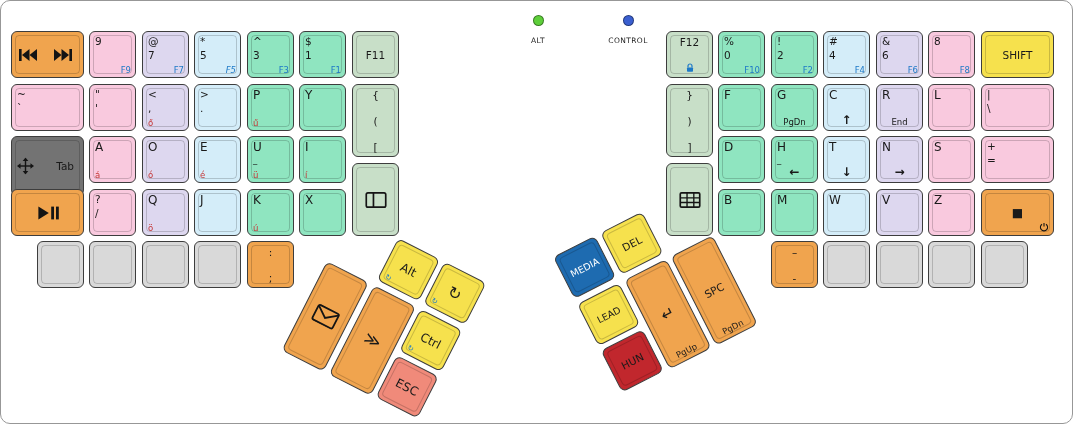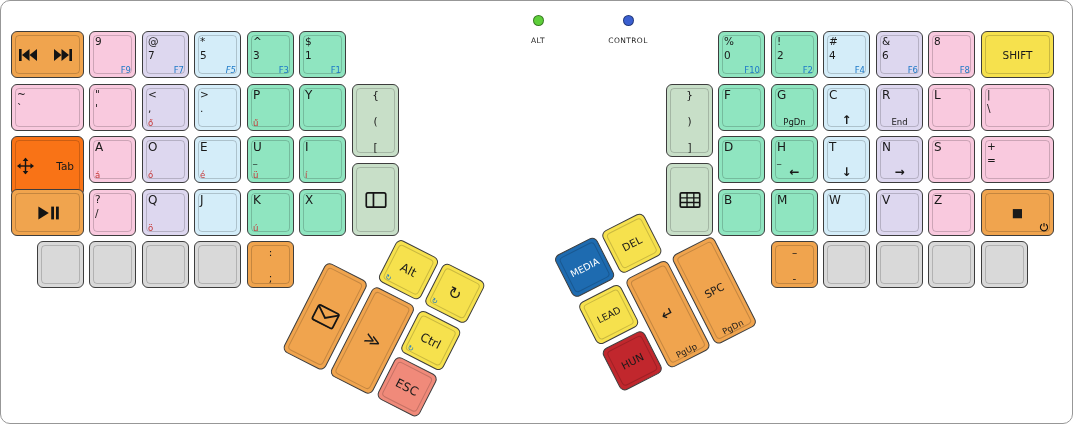--- a/index.html
+++ b/index.html
@@ -84,20 +84,23 @@
     <div class="key" style="left: 246px; top: 30px; width: 47px; height: 47px; background: rgb(143, 229, 192);">
       <span class="klabel pos-tl sz-st">^</span>
       <span class="klabel pos-ml sz-st">3</span>
       <span class="klabel pos-br sz-sub" style="color: rgb(29, 121, 199);">F3</span>
     </div>
     <div class="key" style="left: 298px; top: 30px; width: 47px; height: 47px; background: rgb(143, 229, 192);">
       <span class="klabel pos-tl sz-st">$</span>
       <span class="klabel pos-ml sz-st">1</span>
       <span class="klabel pos-br sz-sub" style="color: rgb(29, 121, 199);">F1</span>
     </div>
+    <div class="key" style="left: 351px; top: 30px; width: 47px; height: 47px; background: rgb(200, 223, 200);">
+      <span class="klabel pos-mc sz-st">F11</span>
+    </div>
     <div class="key" style="left: 10px; top: 83px; width: 73px; height: 47px; background: rgb(249, 201, 222);">
       <span class="klabel pos-tl sz-st">~</span>
       <span class="klabel pos-ml sz-st">`</span>
     </div>
     <div class="key" style="left: 88px; top: 83px; width: 47px; height: 47px; background: rgb(249, 201, 222);">
       <span class="klabel pos-tl sz-st">"</span>
       <span class="klabel pos-ml sz-st">'</span>
     </div>
     <div class="key" style="left: 141px; top: 83px; width: 47px; height: 47px; background: rgb(221, 215, 239);">
       <span class="klabel pos-tl sz-st">&lt;</span>
@@ -113,21 +116,21 @@
       <span class="klabel pos-bl sz-sub" style="color: rgb(197, 54, 54);">ű</span>
     </div>
     <div class="key" style="left: 298px; top: 83px; width: 47px; height: 47px; background: rgb(143, 229, 192);">
       <span class="klabel pos-tl sz-m">Y</span>
     </div>
     <div class="key" style="left: 351px; top: 83px; width: 47px; height: 73px; background: rgb(200, 223, 200);">
       <span class="klabel pos-tc sz-st">{</span>
       <span class="klabel pos-mc sz-st">(</span>
       <span class="klabel pos-bc sz-st">[</span>
     </div>
-    <div class="key" style="left: 10px; top: 135px; width: 73px; height: 60px; background: #f97316;">
+    <div class="key" style="left: 10px; top: 135px; width: 73px; height: 60px; background: #737373;">
       <span class="kicon pos-ml">
         <svg width="17" height="17" viewBox="0 0 24 24">
           <g fill="#141414">
             <path d="M12 0l4 5H8z"></path>
             <path d="M12 24l4-5H8z"></path>
             <path d="M0 12l5-4v8z"></path>
             <path d="M24 12l-5-4v8z"></path>
             <rect x="11" y="4" width="2" height="16"></rect>
             <rect x="4" y="11" width="16" height="2"></rect>
           </g>
@@ -194,20 +197,29 @@
       <span class="klabel pos-tl sz-m">X</span>
     </div>
     <div class="key" style="left: 36px; top: 240px; width: 47px; height: 47px; background: rgb(217, 217, 217);"></div>
     <div class="key" style="left: 88px; top: 240px; width: 47px; height: 47px; background: rgb(217, 217, 217);"></div>
     <div class="key" style="left: 141px; top: 240px; width: 47px; height: 47px; background: rgb(217, 217, 217);"></div>
     <div class="key" style="left: 193px; top: 240px; width: 47px; height: 47px; background: rgb(217, 217, 217);"></div>
     <div class="key" style="left: 246px; top: 240px; width: 47px; height: 47px; background: rgb(240, 164, 78);">
       <span class="klabel pos-tc sz-st">:</span>
       <span class="klabel pos-bc sz-st">;</span>
     </div>
+    <div class="key" style="left: 665px; top: 30px; width: 47px; height: 47px; background: rgb(200, 223, 200);">
+      <span class="klabel pos-tc sz-st">F12</span>
+      <span class="kicon pos-bc">
+        <svg width="10" height="10" viewBox="0 0 20 20">
+          <path d="M6 9V6a4 4 0 0 1 8 0v3" fill="none" stroke="#1d79c7" stroke-width="2.4"></path>
+          <rect x="4" y="9" width="12" height="8.5" rx="1.5" fill="#1d79c7"></rect>
+        </svg>
+      </span>
+    </div>
     <div class="key" style="left: 717px; top: 30px; width: 47px; height: 47px; background: rgb(143, 229, 192);">
       <span class="klabel pos-tl sz-st">%</span>
       <span class="klabel pos-ml sz-st">0</span>
       <span class="klabel pos-br sz-sub" style="color: rgb(29, 121, 199);">F10</span>
     </div>
     <div class="key" style="left: 770px; top: 30px; width: 47px; height: 47px; background: rgb(143, 229, 192);">
       <span class="klabel pos-tl sz-st">!</span>
       <span class="klabel pos-ml sz-st">2</span>
       <span class="klabel pos-br sz-sub" style="color: rgb(29, 121, 199);">F2</span>
     </div>

